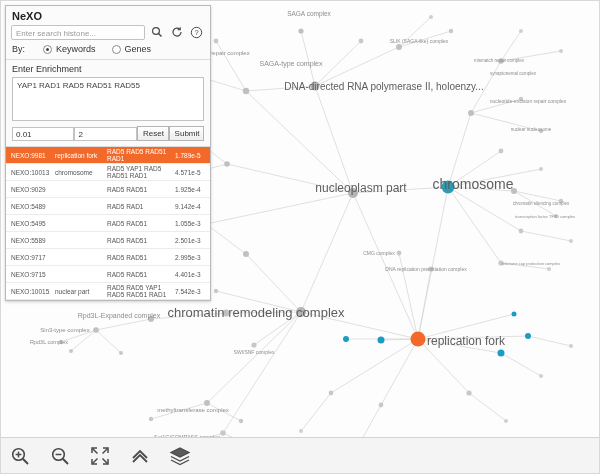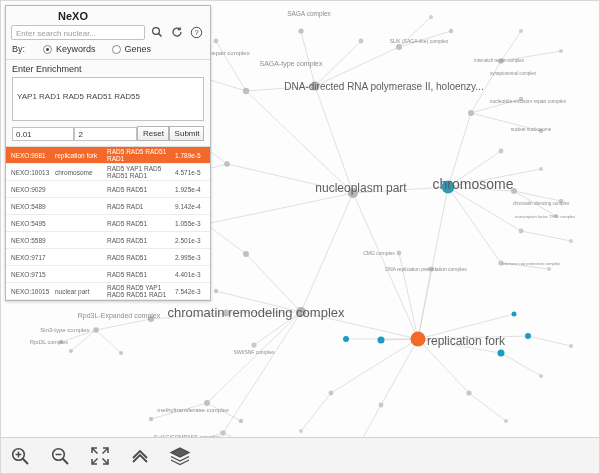--- a/index.html
+++ b/index.html
@@ -49,21 +49,20 @@
     border: 1px solid #b9b9b9;
     box-shadow: 0 1px 3px rgba(0,0,0,0.18);
     font-size: 9px;
     color: #333;
   }
   #panel-title {
     font-size: 11px;
     font-weight: bold;
     color: #222;
     padding: 4px 6px 2px 6px;
-    margin-left: 46px;
   }
   .search-row {
     display: flex;
     align-items: center;
     padding: 0 5px 4px 5px;
   }
   .search-box {
     flex: 1;
     height: 15px;
     border: 1px solid #c2c2c2;
@@ -126,21 +125,21 @@
     font-size: 9px;
     color: #333;
   }
   .term-area {
     margin: 0 6px 5px 6px;
     height: 44px;
     border: 1px solid #c2c2c2;
     background: #fff;
     font-size: 8px;
     color: #444;
-    padding: 14px 4px;
+    padding: 3px 4px;
     box-sizing: border-box;
     overflow: hidden;
   }
   .param-row {
     display: flex;
     align-items: center;
     padding: 0 6px 5px 6px;
   }
   .param-input {
     height: 14px;
@@ -387,21 +386,21 @@
       <div class="node-label" style="left: 48px; top: 341px; font-size: 5.5px;">Rpd3L complex</div>
       <div class="node-label" style="left: 253px; top: 351px; font-size: 5px;">SWI/SNF complex</div>
       <div class="node-label" style="left: 192px; top: 409px; font-size: 6px;">methyltransferase complex</div>
       <div class="node-label" style="left: 186px; top: 436px; font-size: 5.5px;">Set1C/COMPASS complex</div>
     </div>
 
   <div id="panel">
     <div id="panel-title">NeXO</div>
 
     <div class="search-row">
-      <div class="search-box">Enter search nuclear...</div>
+      <div class="search-box">Enter search histone...</div>
       <div class="icon-btn">
         <svg width="12" height="12" viewBox="0 0 12 12">
             <circle cx="5" cy="5" r="3.4" fill="none" stroke="#4a4a4a" stroke-width="1.2"></circle>
             <line x1="7.5" y1="7.5" x2="10.5" y2="10.5" stroke="#4a4a4a" stroke-width="1.4"></line>
           </svg>
       </div>
       <div class="icon-btn">
         <svg width="12" height="12" viewBox="0 0 12 12">
             <path d="M10 6a4 4 0 1 1-1.2-2.8" fill="none" stroke="#4a4a4a" stroke-width="1.2"></path>
             <path d="M9.2 1.2 L9.2 3.6 L6.8 3.6" fill="none" stroke="#4a4a4a" stroke-width="1.2"></path>

